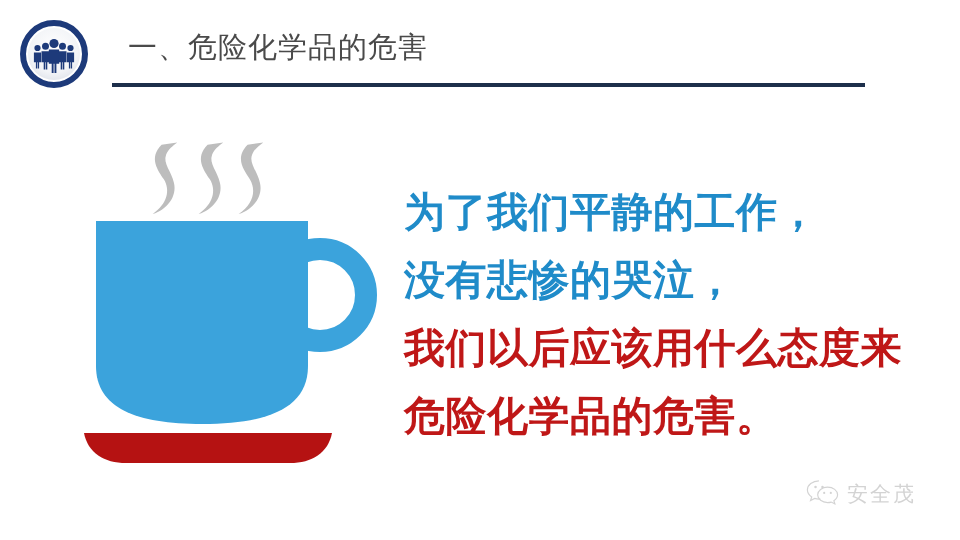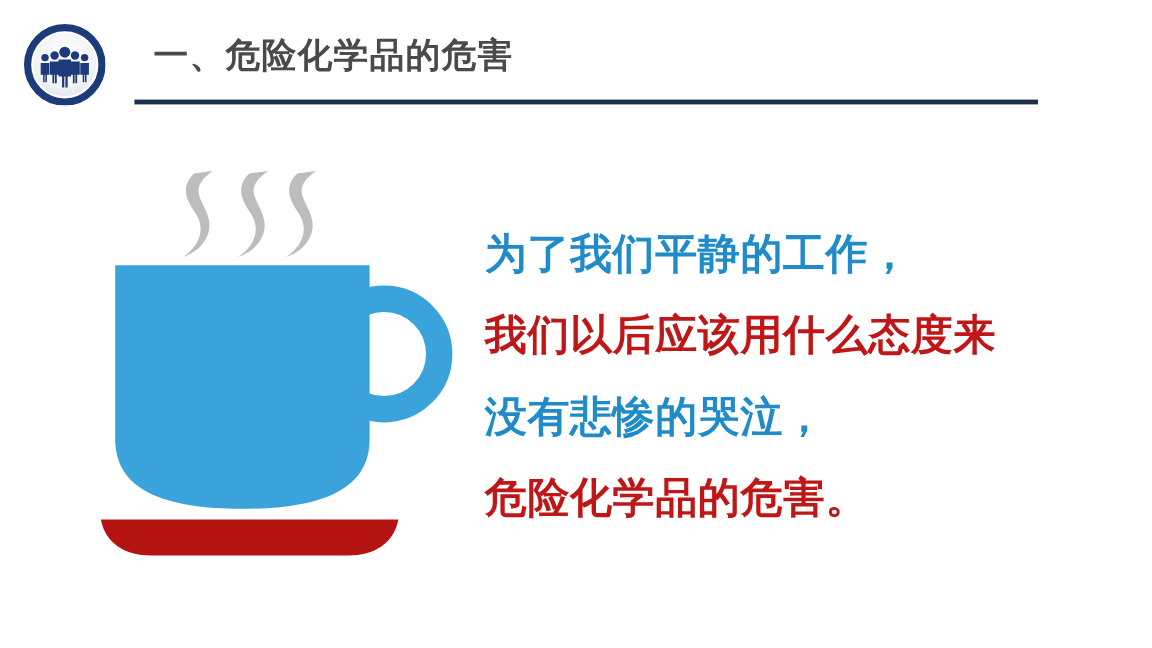--- a/index.html
+++ b/index.html
@@ -22,21 +22,21 @@
     left: 20px;
     top: 20px;
     width: 68px;
     height: 68px;
   }
   #header-title {
     position: absolute;
     left: 128px;
     top: 33px;
     font-size: 29px;
-    font-weight: bold;
+    font-weight: normal;
     color: #4a4a4a;
     letter-spacing: 1px;
     white-space: nowrap;
     line-height: 1;
   }
   #header-rule {
     position: absolute;
     left: 112px;
     top: 83px;
     width: 753px;
@@ -54,21 +54,21 @@
   }
 
   
   #quote-block {
     position: absolute;
     left: 404px;
     top: 178px;
     width: 520px;
   }
   .quote-line {
-    font-size: 35px;
+    font-size: 41px;
     font-weight: bold;
     line-height: 68px;
     white-space: nowrap;
     letter-spacing: 0.5px;
   }
   .quote-blue { color: #1f8bc9; }
   .quote-red  { color: #bf1717; }
 
   
   #watermark {
@@ -144,19 +144,37 @@
       <circle cx="240" cy="175" r="46"></circle>
     </g>
 
     <path d="M16 101 h212 v145 c0 42 -40 58 -106 58 c-66 0 -106 -16 -106 -58 z" fill="#3ba3dc"></path>
 
     <path d="M4 313 h248 c-4 20 -20 30 -42 30 h-164 c-22 0 -38 -10 -42 -30 z" fill="#b51212"></path>
   </svg>
 
   <div id="quote-block">
     <div class="quote-line quote-blue">为了我们平静的工作，</div>
+    <div class="quote-line quote-blue">没有悲惨的哭泣，</div>
     <div class="quote-line quote-red">我们以后应该用什么态度来</div>
-    <div class="quote-line quote-blue">没有悲惨的哭泣，</div>
     <div class="quote-line quote-red">危险化学品的危害。</div>
   </div>
 
+  <div id="watermark">
+    <svg id="watermark-logo" viewBox="0 0 40 33">
+      <g fill="none" stroke="#b9b9b9" stroke-width="1.4">
+        <path d="M15.2 2.2 C7.6 2.2 1.6 7.0 1.6 12.8 c0 3.3 2.0 6.3 5.1 8.3 l-1.4 4.3 l4.9 -2.5
+                 c1.6 0.5 3.3 0.8 5.0 0.8 c0.6 0 1.2 0 1.8 -0.1"></path>
+        <path d="M25.4 9.6 C18.9 9.6 13.7 13.7 13.7 18.7 c0 5.0 5.2 9.1 11.7 9.1
+                 c1.5 0 3.0 -0.2 4.3 -0.6 l4.3 2.2 l-1.2 -3.8 c2.7 -1.7 4.4 -4.2 4.4 -7.0
+                 c0 -5.0 -5.2 -9.0 -11.8 -9.0 z"></path>
+      </g>
+      <g fill="#b9b9b9">
+        <circle cx="11.2" cy="9.4" r="1.5"></circle>
+        <circle cx="19.4" cy="9.4" r="1.5"></circle>
+        <circle cx="21.4" cy="16.4" r="1.3"></circle>
+        <circle cx="29.2" cy="16.4" r="1.3"></circle>
+      </g>
+    </svg>
+    <div id="watermark-text">安全茂</div>
+  </div>
 
 </div>
 
 </body></html>

